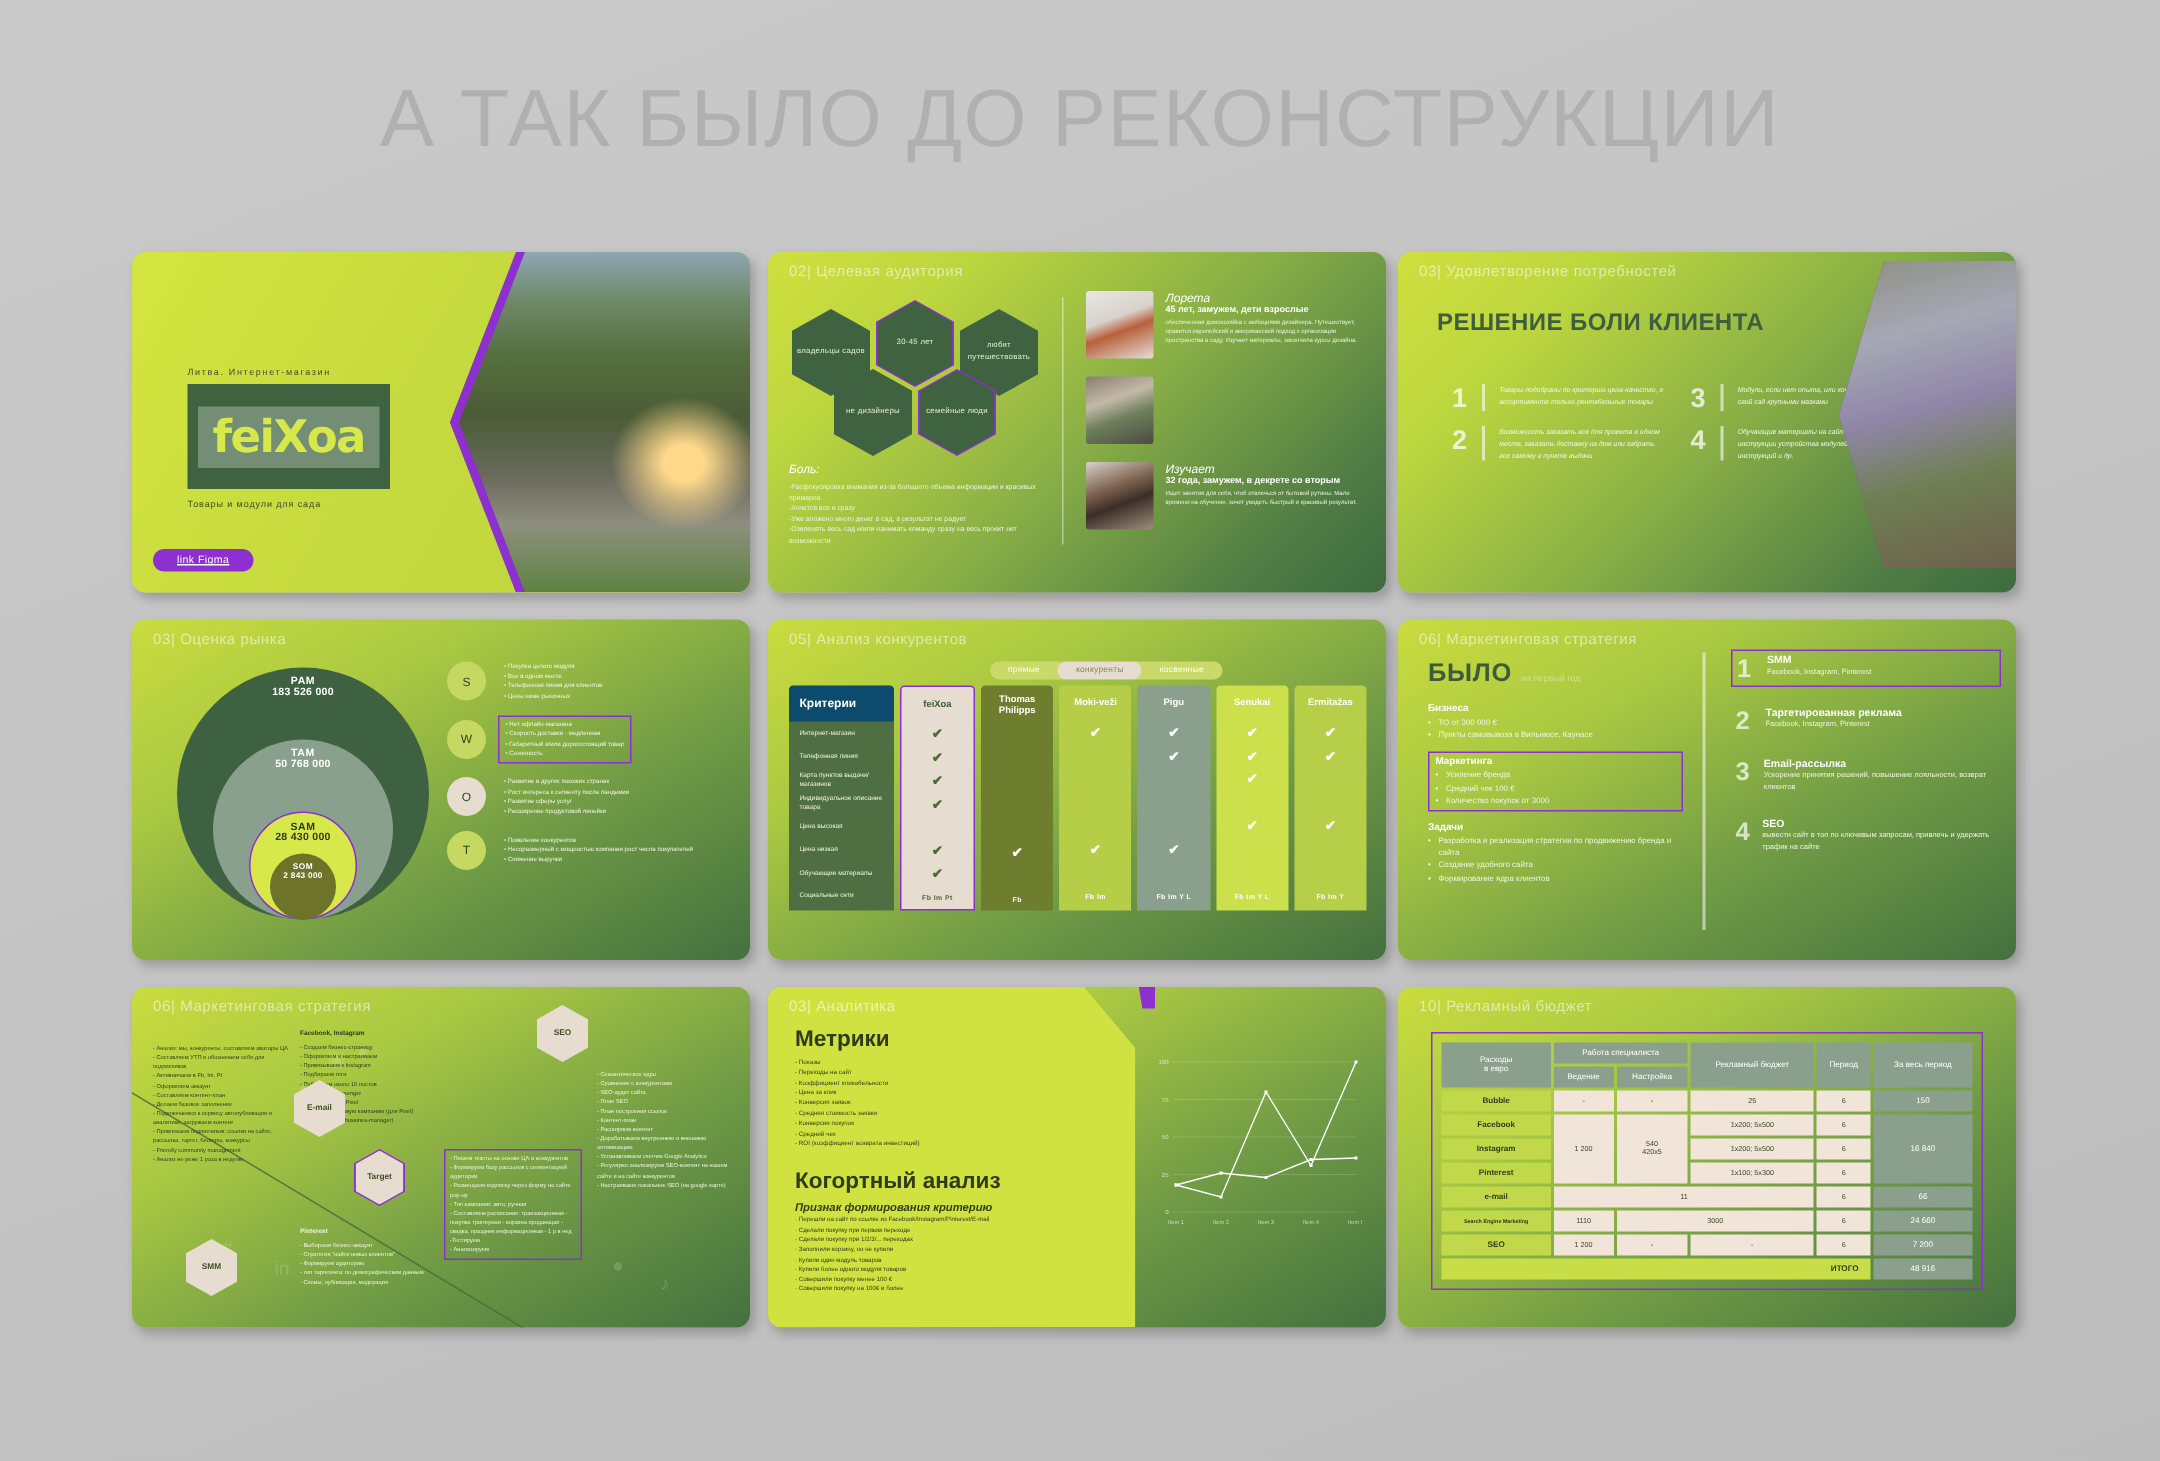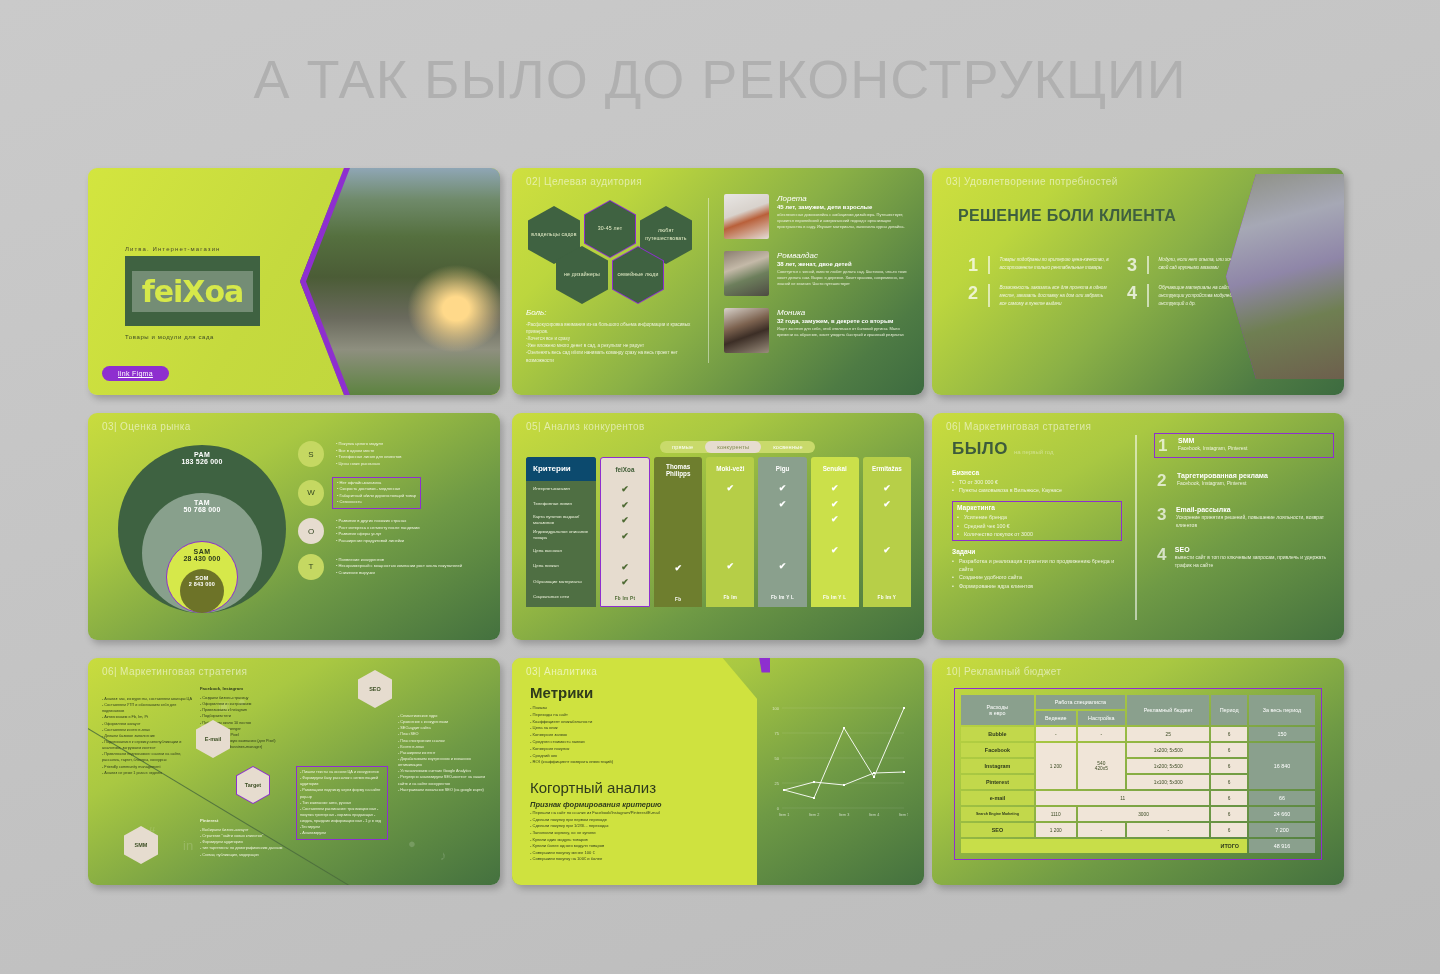--- a/index.html
+++ b/index.html
@@ -167,21 +167,21 @@
     display:flex;align-items:center;justify-content:center;}
   .s7-ghost{position:absolute;color:rgba(255,255,255,.16);font-size:13px;}
 
   
   .s8-left{position:absolute;left:0;top:0;width:245px;height:227px;background:#cfe23f;
     clip-path:polygon(0 0,86% 0,100% 18%,100% 100%,0 100%);}
   .s8-edge{position:absolute;left:198px;top:0;width:60px;height:60px;background:#8e2fcf;
     clip-path:polygon(82% 0,100% 0,100% 24%,86% 24%);}
   .s8-h{position:absolute;left:18px;top:26px;font-size:15px;font-weight:700;color:#2f3b1c;}
   .s8-l1{position:absolute;left:18px;top:47px;width:205px;font-size:4.2px;line-height:1.62;color:#33401e;}
-  .s8-h2{position:absolute;left:18px;top:121px;font-size:15px;font-weight:400;color:#2f3b1c;}
+  .s8-h2{position:absolute;left:18px;top:121px;font-size:15px;font-weight:700;color:#2f3b1c;}
   .s8-h3{position:absolute;left:18px;top:142px;font-size:7.5px;font-style:italic;font-weight:700;color:#2f3b1c;}
   .s8-l2{position:absolute;left:18px;top:152px;width:215px;font-size:4.1px;line-height:1.62;color:#33401e;}
   .s8-chart{position:absolute;right:16px;top:40px;width:150px;height:135px;}
 
   
   .btable{position:absolute;left:22px;top:30px;width:368px;border:1px solid #8e2fcf;padding:4px;}
   .btable table{border-collapse:separate;border-spacing:2px;width:100%;}
   .btable td{font-size:4.8px;text-align:center;padding:4px 2px;color:#3b4a23;background:#f0e5d8;vertical-align:middle;}
   .btable td.hd{background:#8aa08d;color:#fff;font-size:5.4px;}
   .btable td.hl{background:#c2d84b;color:#2f3b1c;font-weight:700;font-size:5.4px;}
@@ -234,30 +234,25 @@
       <div class="person">
         <div class="pimg p1"></div>
         <div>
             <div class="pname">Лорета</div>
           <div class="pmeta">45 лет, замужем, дети взрослые</div>
           <div class="pdesc">обеспеченная домохозяйка с амбициями дизайнера. Путешествует, нравится европейский и американский подход к организации пространства в саду. Изучает материалы, закончила курсы дизайна.</div>
           </div>
       </div>
       <div class="person">
         <div class="pimg p2"></div>
-        <div>
-            <div class="pname">Ромвалдас</div>
-          <div class="pmeta">38 лет, женат, двое детей</div>
-          <div class="pdesc">Советуется с женой, вместе любят делать сад. Частично, что-то тоже хочет делать сам. Вырос в деревне. Хочет красиво, современно, но знаний не хватает. Часто путешествует</div>
-          </div>
       </div>
       <div class="person">
         <div class="pimg p3"></div>
         <div>
-            <div class="pname">Моника</div>
+            <div class="pname">Изучает</div>
           <div class="pmeta">32 года, замужем, в декрете со вторым</div>
           <div class="pdesc">Ищет занятия для себя, чтоб отвлечься от бытовой рутины. Мало времени на обучение, хочет увидеть быстрый и красивый результат.</div>
           </div>
       </div>
     </div>
   </div>
 
   <div class="slide r1 c3 gbg">
     <div class="slabel">03| Удовлетворение потребностей</div>
     <div class="s3-h">РЕШЕНИЕ БОЛИ КЛИЕНТА</div>

